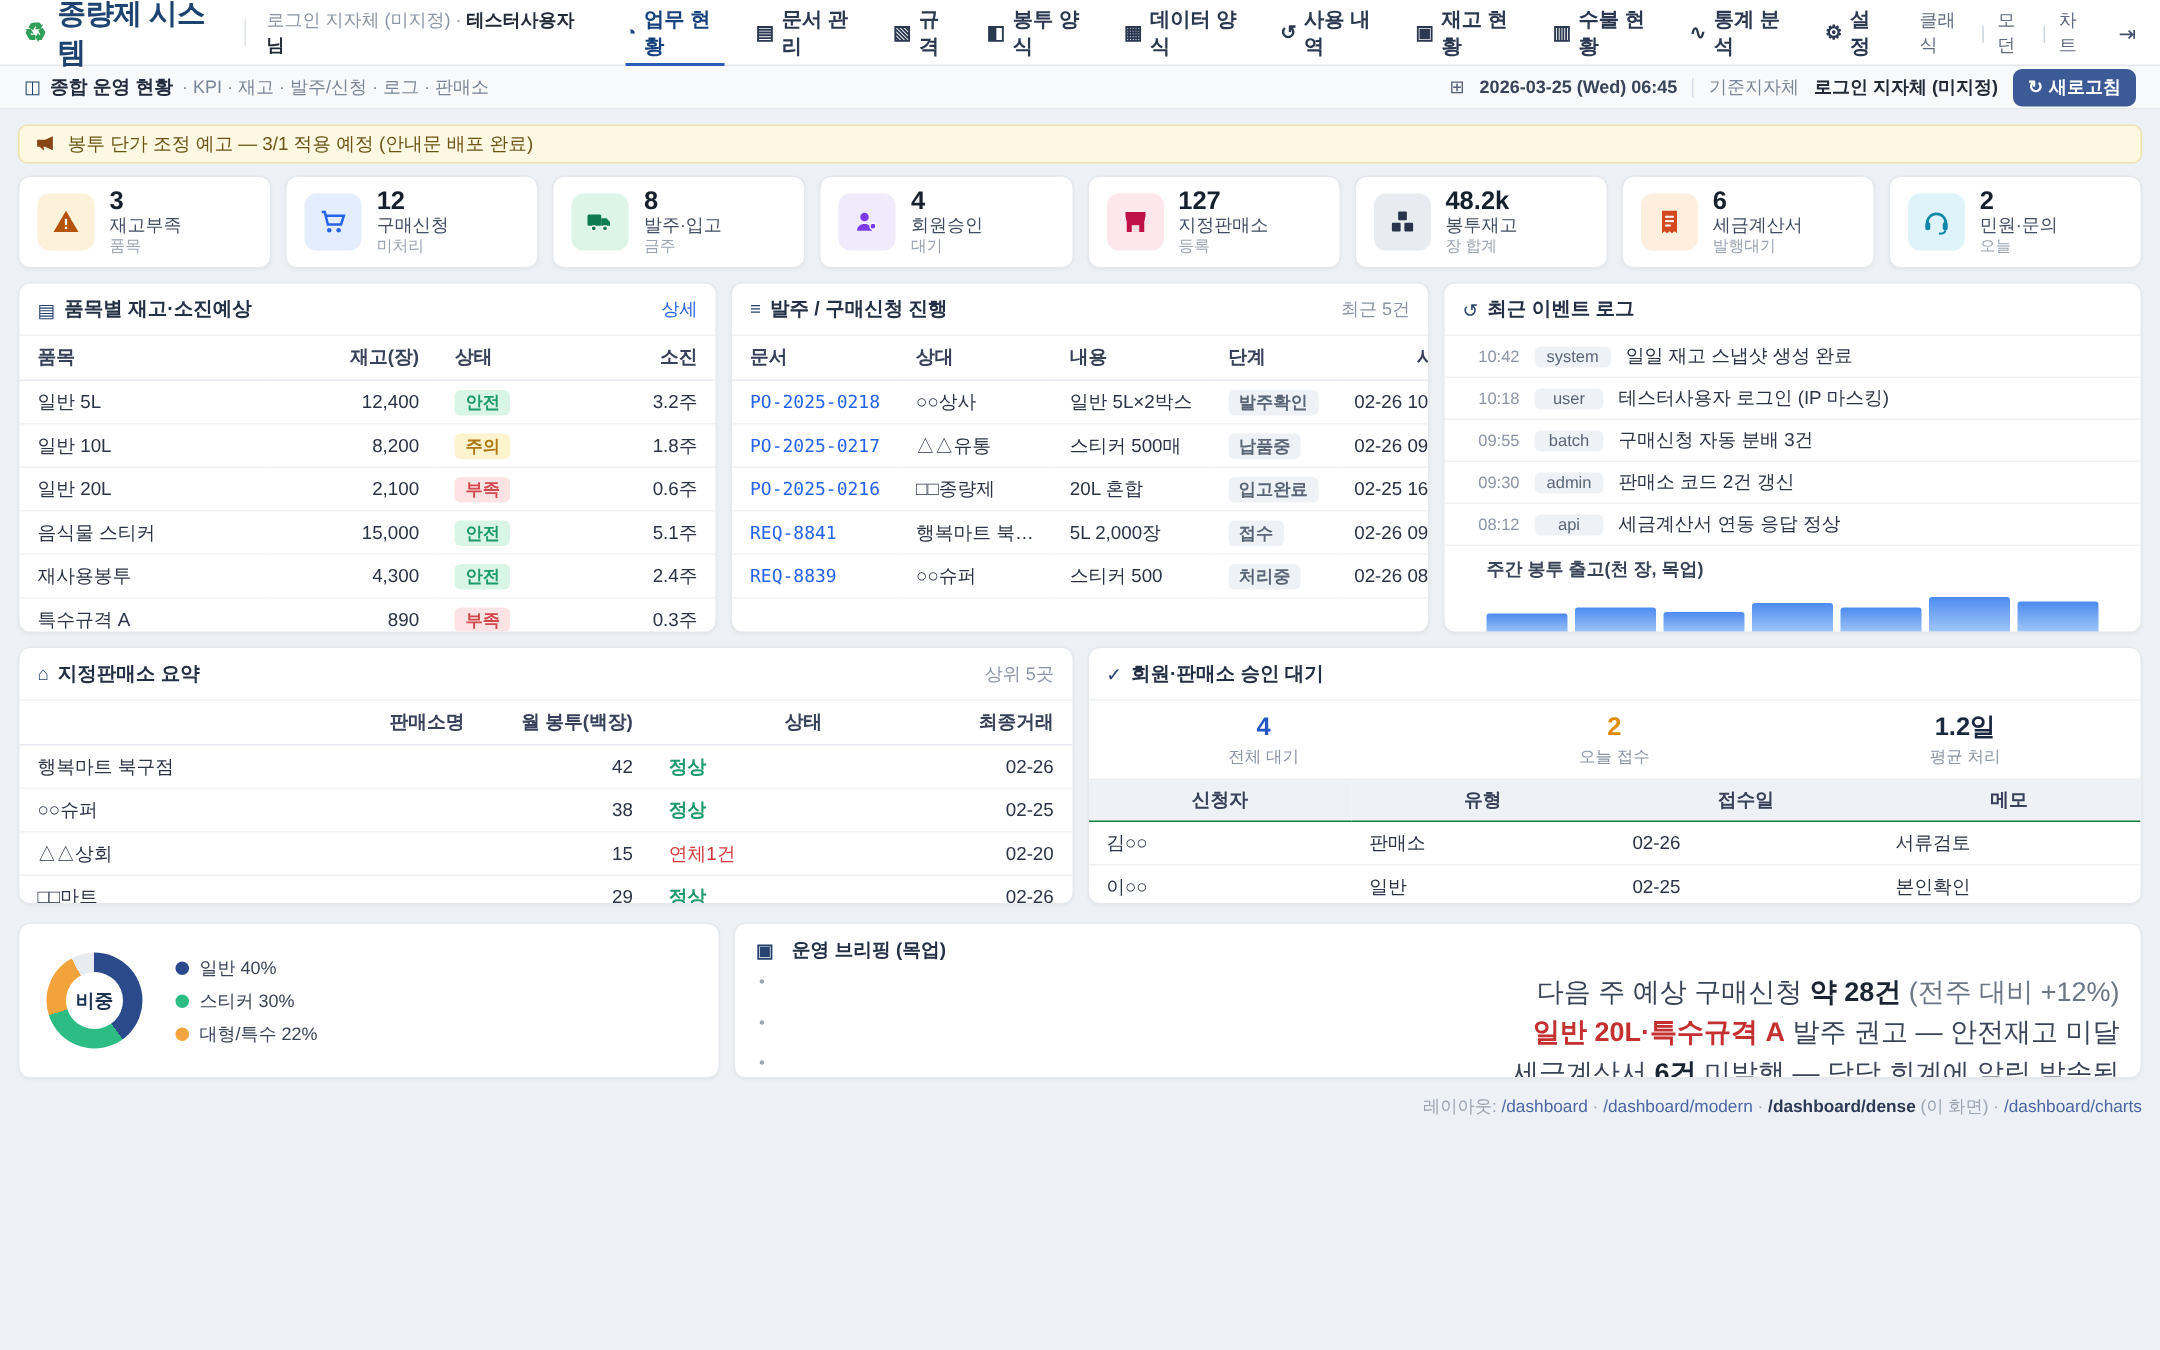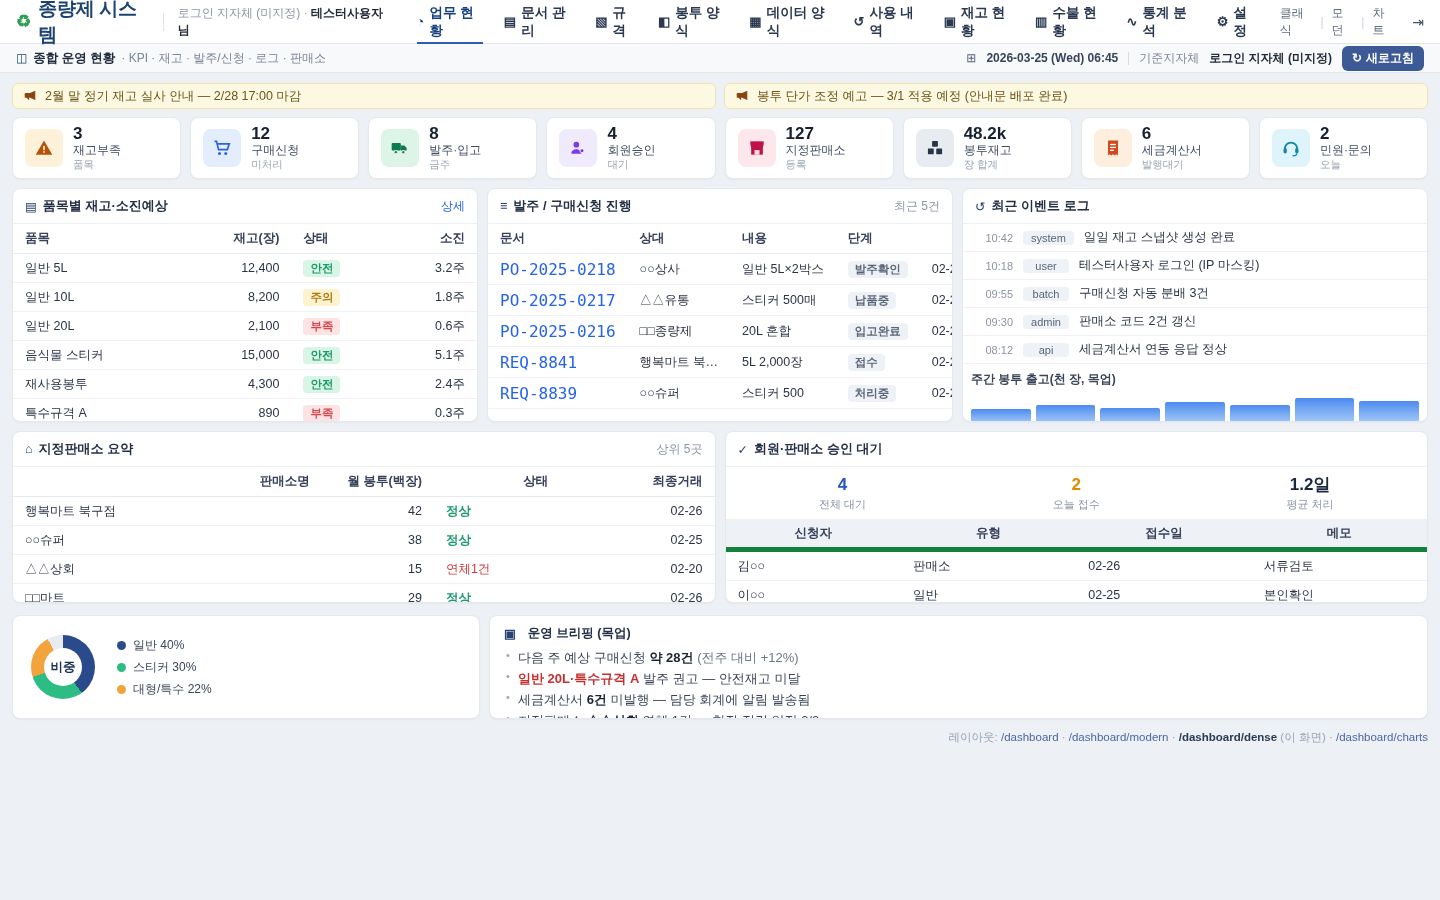--- a/index.html
+++ b/index.html
@@ -61,59 +61,59 @@
   td { padding:5.5px 12px; border-bottom:1px solid #f0f2f6; color:#2b3446; white-space:nowrap; }
   tr:last-child td { border-bottom:1px solid #f0f2f6; }
   .ta-r { text-align:right; }
   .ta-c { text-align:right; }
 
   .badge { display:inline-block; font-size:11.5px; padding:1px 7px; border-radius:4px; font-weight:600; }
   .badge.safe { background:#d9f5e5; color:#1d9a6c; }
   .badge.warn { background:#fdf3cf; color:#b07910; }
   .badge.low  { background:#fde3e3; color:#d3484c; }
   .badge.step { background:#eef1f5; color:#5a6678; font-weight:600; }
-  .doc-link { font-family:"DejaVu Sans Mono", monospace; color:#2563eb; font-size:16px; cursor:pointer; }
+  .doc-link { font-family:"DejaVu Sans Mono", monospace; color:#2563eb; font-size:12px; cursor:pointer; }
   .txt-ok { color:#1d9a6c; font-weight:600; }
   .txt-bad { color:#d3383c; font-weight:400; }
 
   .row1 .panel { flex:1 1 0; height:234px; }
   .row2 .panel { flex:1 1 0; height:172px; }
 
   
   .ev-row { display:flex; align-items:center; gap:10px; padding:5px 12px; border-bottom:1px solid #f0f2f6; }
   .ev-time { font-family:Liberation Sans, sans-serif; font-size:11px; color:#8b95a5; width:38px;text-align:right; }
   .ev-tag { background:#eef1f5; color:#5a6678; font-size:11px; border-radius:4px; padding:1px 8px; min-width:46px; text-align:center; }
   .ev-msg { font-size:12.5px; color:#2b3446; }
-  .wk-chart { padding:7px 8px 4px; }
+  .wk-chart { padding:7px 28px 4px; }
   .wk-title { font-size:12px; font-weight:700; color:#3a4458; margin-bottom:8px; }
   .wk-bars { display:flex; align-items:flex-end; gap:5px; height:28px; }
   .wbar { flex:1; background:linear-gradient(180deg,#4d8bf0,#a9cdf8); border-radius:2px 2px 0 0; }
 
   
   .ap-stats { display:flex; padding:8px 0 7px; border-bottom:1px solid #edf0f3; }
   .ap-stat { flex:1; text-align:center; }
   .ap-stat-val { font-size:17px; font-weight:800; line-height:1.2; }
   .ap-stat-label { font-size:11px; color:#8b95a5; margin-top:2px; }
-  .ap-table th { background:#eef1f5; border-bottom:5px solid #15803d; padding:5px 12px; text-align:center; }
+  .ap-table th { background:#eef1f5; border-bottom:1px solid #15803d; padding:5px 12px; text-align:center; }
   .ap-table td { padding:5.5px 12px; }
 
   
   .row3 { margin-top:12px; }
   .share-panel { width:468px; flex:0 0 468px; height:104px; display:flex; align-items:center; padding:0 18px; gap:22px; }
   .donut-wrap { position:relative; width:64px; height:64px; flex:0 0 64px; }
   .donut { width:64px; height:64px; border-radius:50%; }
   .donut-hole { position:absolute; left:13px; top:13px; width:38px; height:38px; background:#fff; border-radius:50%; display:flex; align-items:center; justify-content:center; font-size:12.5px; font-weight:800; color:#1d3154; }
   .legend { display:flex; flex-direction:column; gap:5px; }
   .leg-item { display:flex; align-items:center; gap:7px; font-size:12px; color:#3a4458; }
   .leg-dot { width:9px; height:9px; border-radius:50%; flex:0 0 9px; }
 
   .brief-panel { flex:1; height:104px; padding:9px 14px; }
   .brief-title { font-size:12.5px; font-weight:800; color:#243045; display:flex; align-items:center; gap:6px; margin-bottom:5px; }
   .brief-list { list-style:none; }
-  .brief-list li { font-size:13px; color:#3a4458; padding:1.5px 0 1.5px 14px; position:relative; }
+  .brief-list li { font-size:18px; color:#3a4458; padding:1.5px 0 1.5px 14px; position:relative;text-align:right; }
   .brief-list li::before { content:"•"; position:absolute; left:2px; color:#9aa4b2; font-size:11px; }
   .seg.b { font-weight:800; color:#1b2433; }
   .seg.m { color:#6b7687; }
   .seg.rb { color:#c42f2f; font-weight:800; }
 
   .footer { text-align:right; font-size:11.5px; color:#9aa4b2; padding:11px 0 8px; }
   .footer .flink { color:#4a67a4; cursor:pointer; }
   .footer .flink.cur { color:#2b3a55; font-weight:800; }
 </style>
 </head>
@@ -199,26 +199,20 @@
   </div>
 </div>
 
 <div class="content">
 
   <div class="notice-row">
     <div class="notice">
       <svg width="14" height="14" viewBox="0 0 24 24">
           <path d="M3 10v5h3l4 4 1-1-1-3h2l9 4V3l-9 4H5a2 2 0 0 0-2 3z" fill="#8a4514"></path>
         </svg>
-      <span>2월 말 정기 재고 실사 안내 — 2/28 17:00 마감</span>
-    </div>
-    <div class="notice">
-      <svg width="14" height="14" viewBox="0 0 24 24">
-          <path d="M3 10v5h3l4 4 1-1-1-3h2l9 4V3l-9 4H5a2 2 0 0 0-2 3z" fill="#8a4514"></path>
-        </svg>
       <span>봉투 단가 조정 예고 — 3/1 적용 예정 (안내문 배포 완료)</span>
     </div>
   </div>
 
   <div class="kpi-row">
     <div class="kpi">
       <div class="kpi-icon" style="color: rgb(180, 84, 10); background: rgb(253, 242, 217);">
           <svg width="20" height="20" viewBox="0 0 24 24">
             <path d="M12 3 22 20H2Z" fill="currentColor"></path>
             <rect x="11.1" y="9.5" width="1.8" height="5" fill="#fff"></rect>

